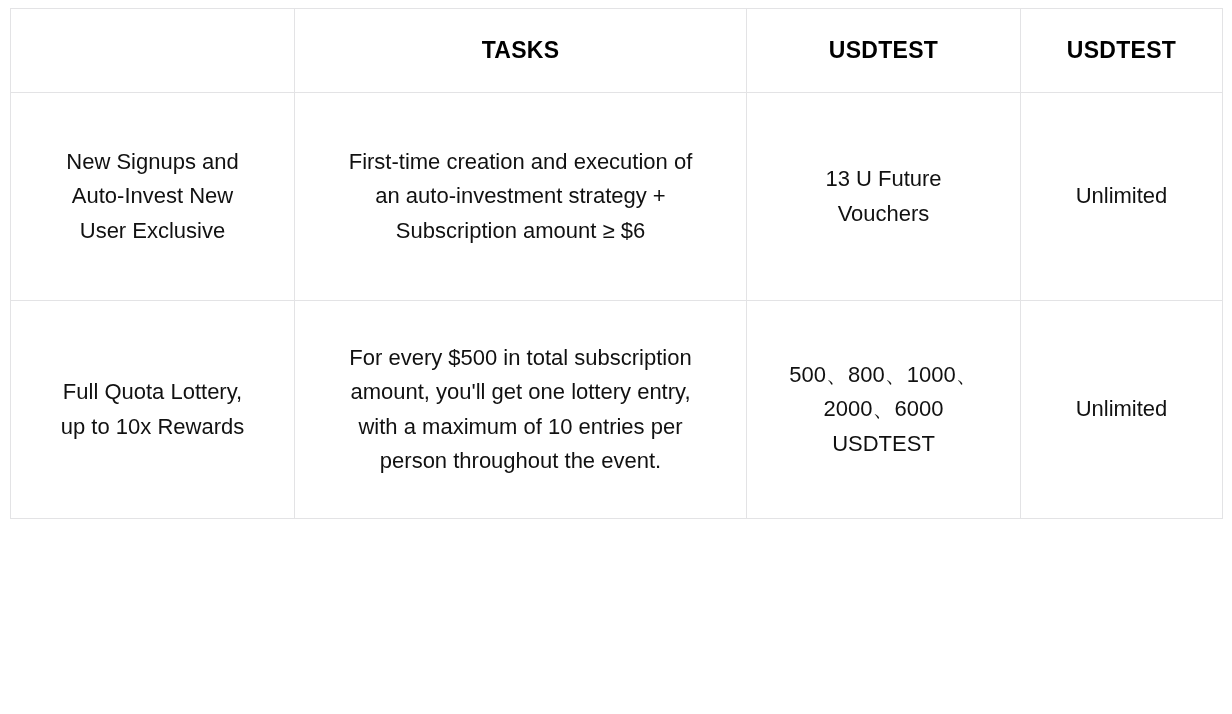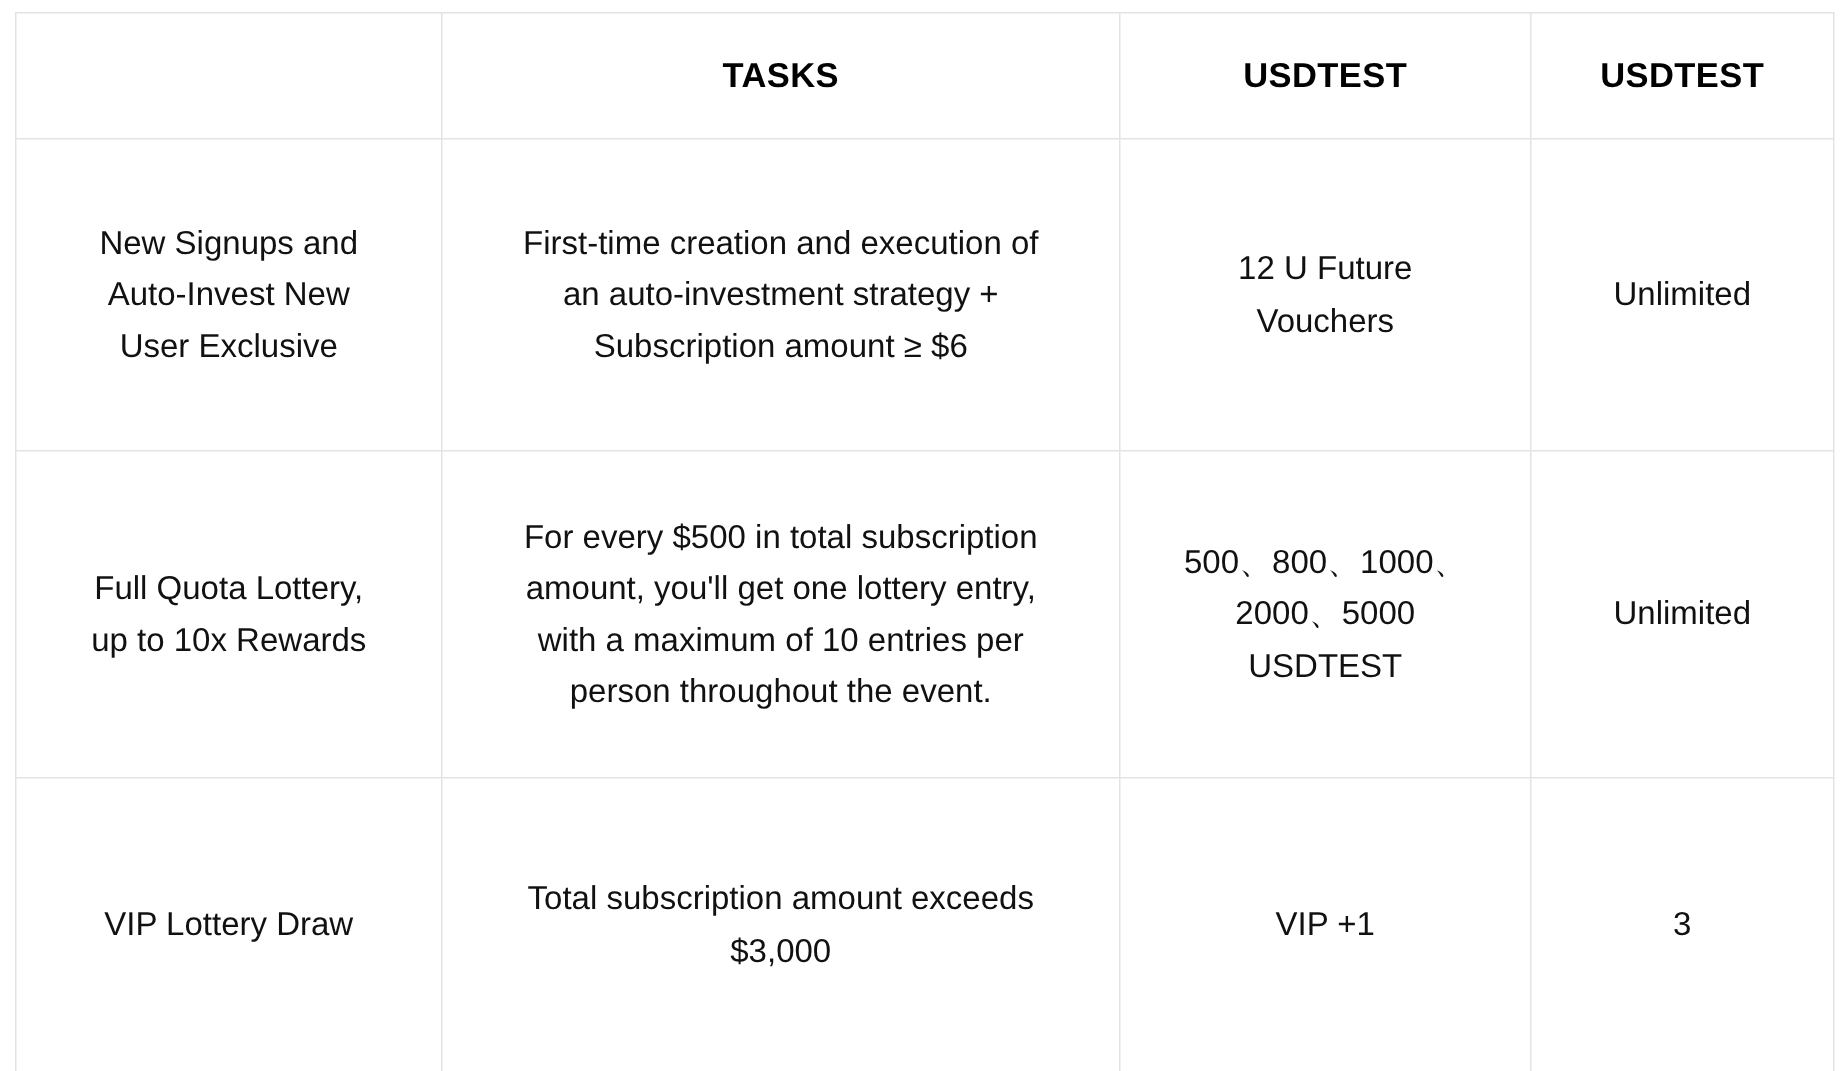--- a/index.html
+++ b/index.html
@@ -85,57 +85,42 @@
           <span class="cell-text">New Signups and
 Auto-Invest New
 User Exclusive</span>
         </td>
         <td>
           <span class="cell-text">First-time creation and execution of
 an auto-investment strategy +
 Subscription amount ≥ $6</span>
         </td>
         <td>
-          <span class="cell-text">12 U Future
+          <span class="cell-text">13 U Future
 Vouchers</span>
         </td>
         <td>
           <span class="cell-text">Unlimited</span>
         </td>
       </tr>
       <tr class="row-2">
         <td>
           <span class="cell-text">Full Quota Lottery,
 up to 10x Rewards</span>
         </td>
         <td>
           <span class="cell-text">For every $500 in total subscription
 amount, you'll get one lottery entry,
 with a maximum of 10 entries per
 person throughout the event.</span>
         </td>
         <td>
           <span class="cell-text">500、800、1000、
-2000、5000
+2000、6000
 USDTEST</span>
         </td>
         <td>
           <span class="cell-text">Unlimited</span>
-        </td>
-      </tr>
-      <tr class="row-3">
-        <td>
-          <span class="cell-text">VIP Lottery Draw</span>
-        </td>
-        <td>
-          <span class="cell-text">Total subscription amount exceeds
-$3,000</span>
-        </td>
-        <td>
-          <span class="cell-text">VIP +1</span>
-        </td>
-        <td>
-          <span class="cell-text">3</span>
         </td>
       </tr>
     </tbody>
   </table>
 </div>
 
 </body></html>

